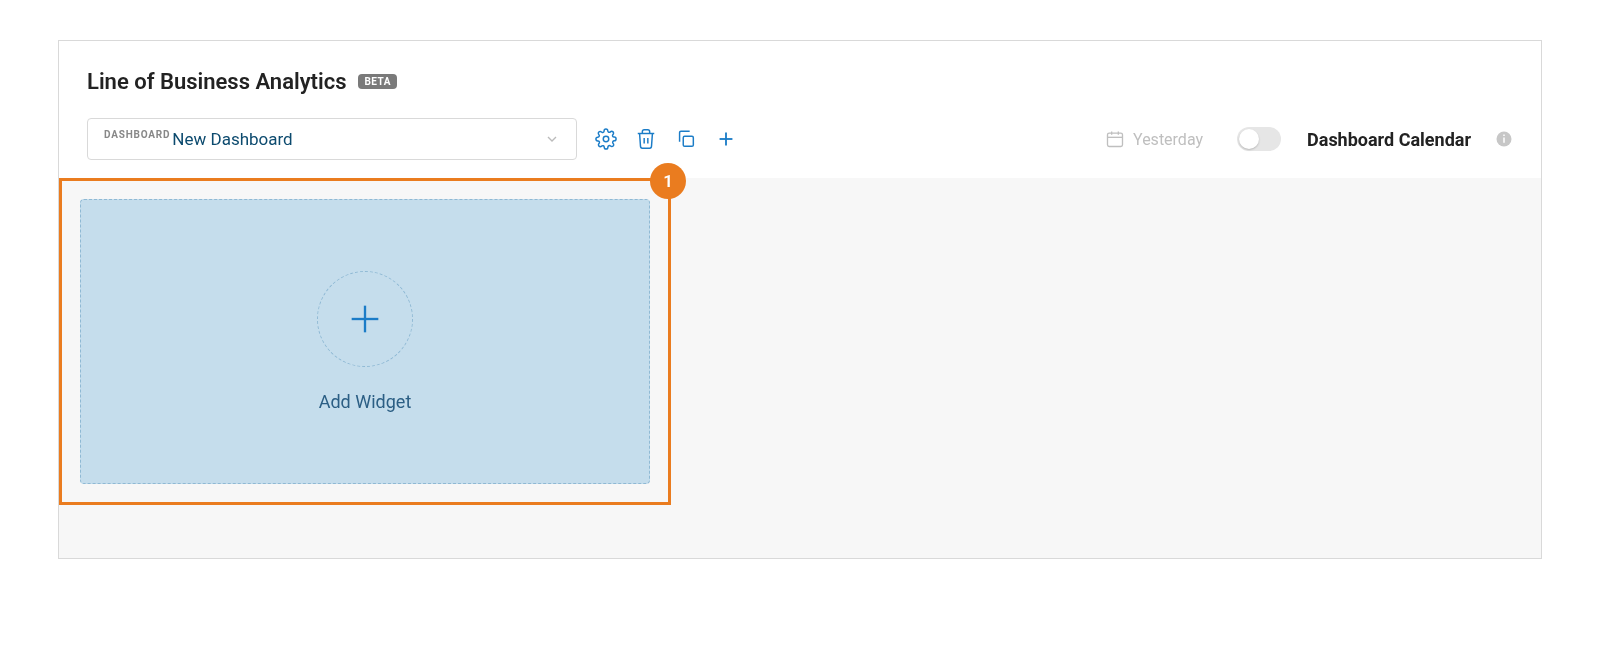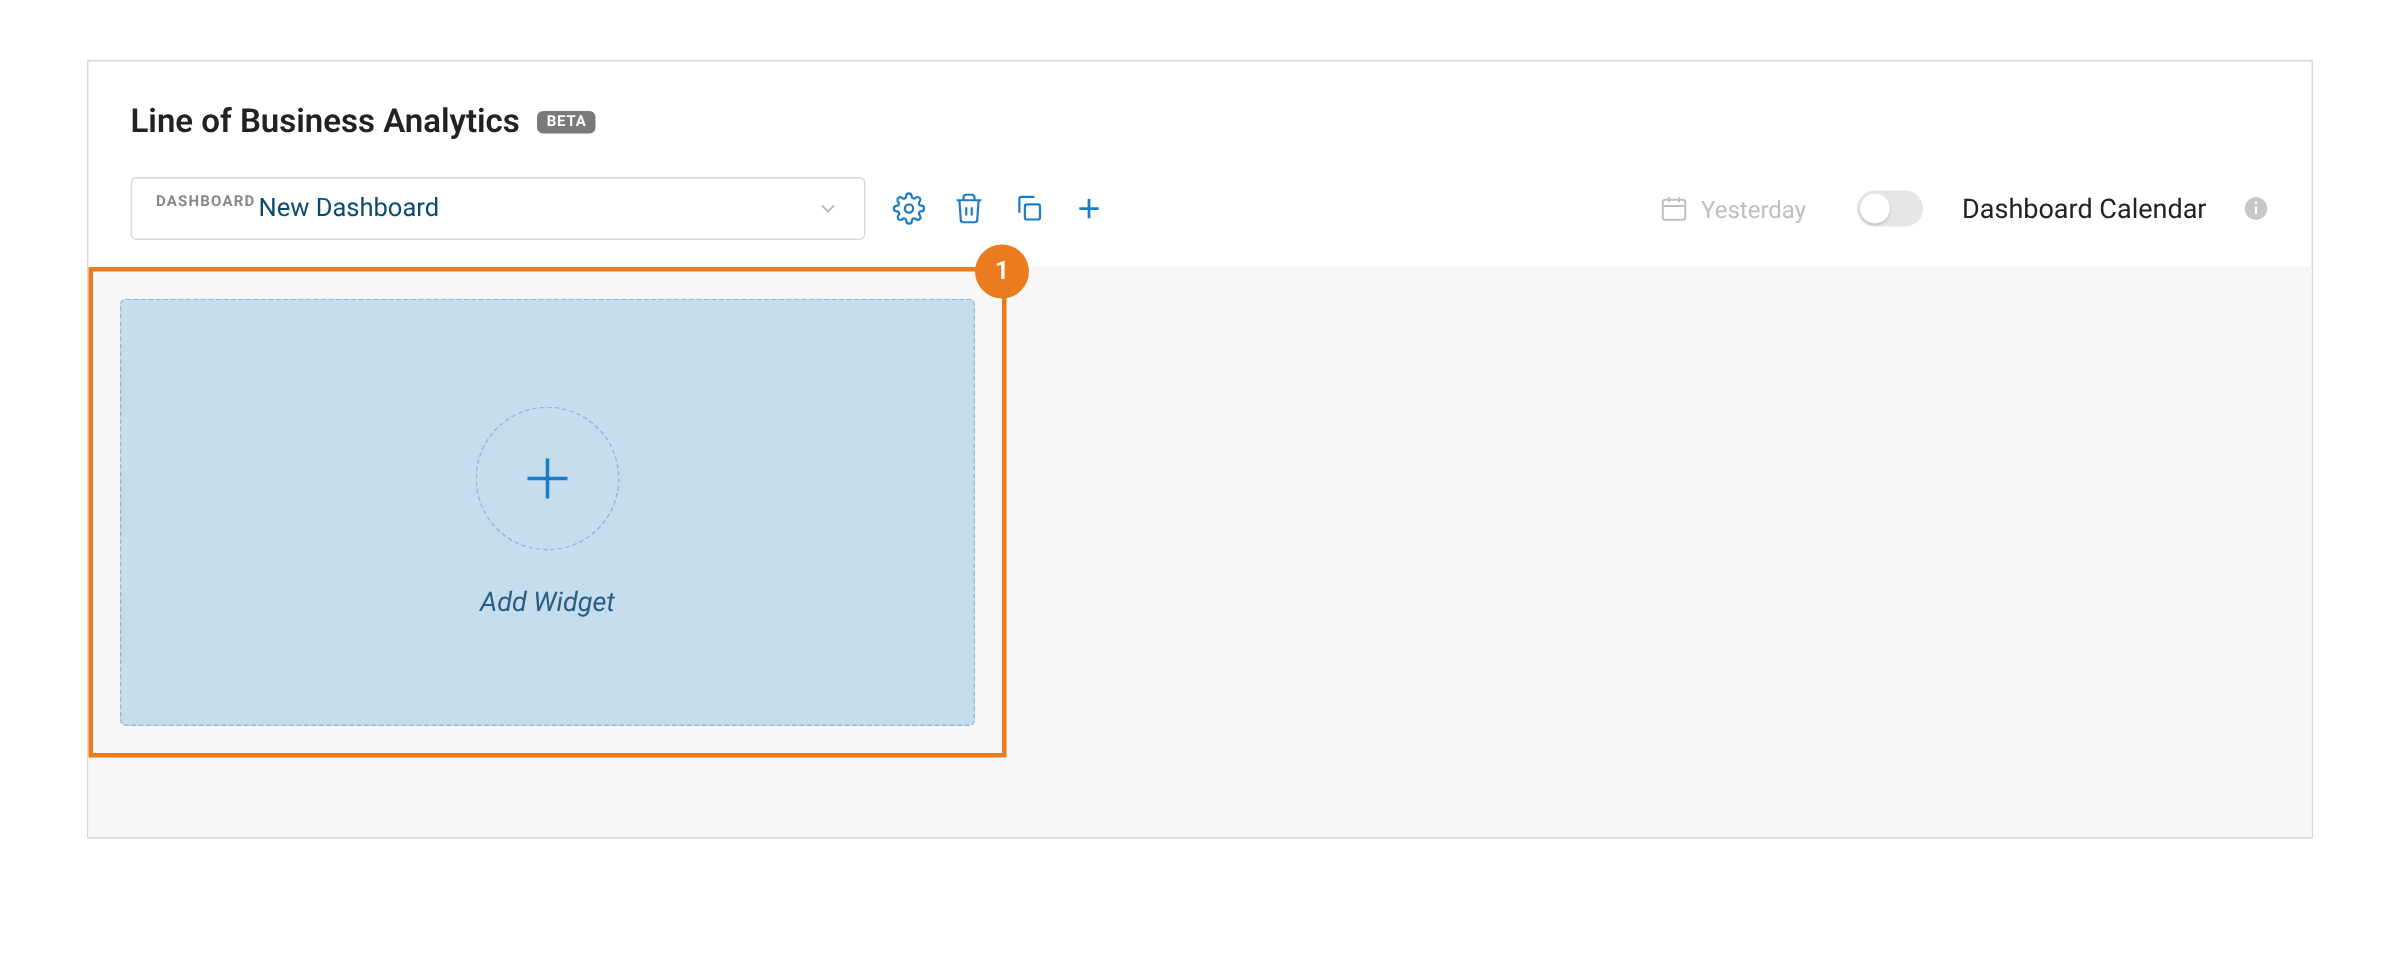--- a/index.html
+++ b/index.html
@@ -95,20 +95,21 @@
       position: absolute;
       top: 2px; left: 2px;
       width: 20px; height: 20px;
       background: #fff;
       border-radius: 50%;
       box-shadow: 0 1px 2px rgba(0,0,0,0.2);
     }
     .calendar-label {
       font-size: 18px;
       color: #222;
+      font-weight: bold;
     }
     .info-icon {
       width: 18px; height: 18px;
       color: #c7c7c7;
       display: flex; align-items: center; justify-content: center;
       margin-left: 6px;
     }
 
     .canvas {
       background: #f7f7f7;
@@ -138,21 +139,20 @@
       background: #c5ddec;
       border: 1px dashed #8fb9d4;
       border-radius: 4px;
       height: 285px;
       display: flex;
       flex-direction: column;
       align-items: center;
       justify-content: center;
       gap: 24px;
       cursor: pointer;
-      font-style: italic;
     }
     .add-circle {
       width: 96px; height: 96px;
       border: 1px dashed #8fb9d4;
       border-radius: 50%;
       display: flex; align-items: center; justify-content: center;
       color: #1b7cc7;
     }
     .add-widget-label {
       color: #2b5e84;

